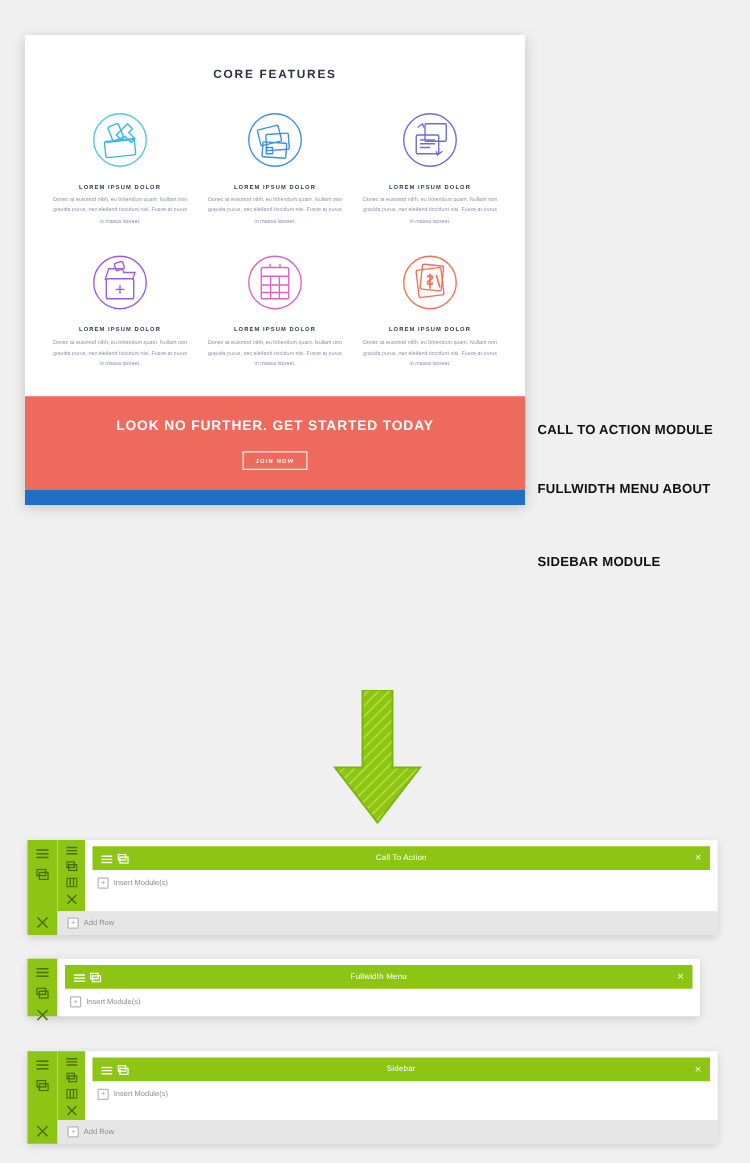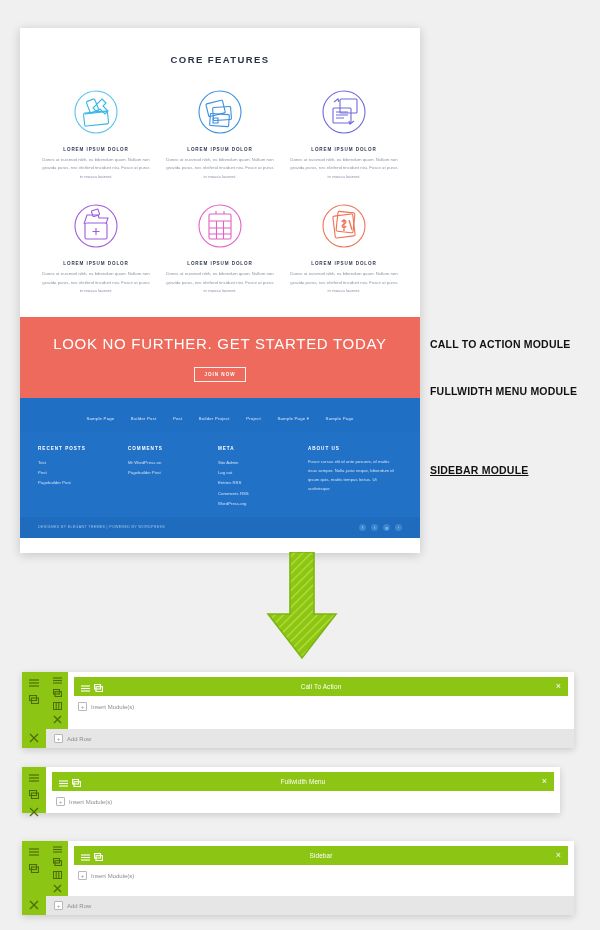--- a/index.html
+++ b/index.html
@@ -5,21 +5,21 @@
   html,body{margin:0;padding:0;}
   body{
     width:600px;height:930px;
     background:#f0f0f0;
     font-family:"Liberation Sans",sans-serif;
     overflow:hidden;position:relative;
   }
 
   
   #preview-card{
-    position:absolute;left:20px;top:28px;width:400px;height:525px;
+    position:absolute;left:20px;top:28px;width:400px;height:376px;
     background:#ffffff;
     box-shadow:0 2px 10px rgba(0,0,0,.18);
     overflow:hidden;
   }
 
   
   .cf-wrap{padding:20px 14px 8px 14px;}
   .cf-title{
     text-align:center;font-size:9.5px;font-weight:bold;color:#2b3247;
     letter-spacing:1.4px;margin:6px 0 16px 0;
@@ -35,21 +35,21 @@
   .cf-p{
     font-size:4.3px;line-height:1.95;color:#8b93a5;margin:0;
     filter:blur(.22px);
   }
 
   
   .cta{
     background:#ee6a5c;padding:18px 10px 16px 10px;text-align:center;
   }
   .cta-h{
-    color:#fff;font-size:15px;font-weight:normal;letter-spacing:.7px;margin:0 0 10px 0;
+    color:#fff;font-size:11px;font-weight:bold;letter-spacing:.7px;margin:0 0 10px 0;
   }
   .cta-btn{
     display:inline-block;border:1px solid rgba(255,255,255,.9);
     color:#fff;font-size:4.6px;font-weight:bold;letter-spacing:1px;
     padding:4px 9px;
   }
 
   
   .menubar{
     background:#1f6fc4;text-align:center;padding:8px 4px;
@@ -82,21 +82,21 @@
   }
 
   
   .anno{
     position:absolute;left:430px;
     font-size:10.5px;font-weight:bold;color:#111;letter-spacing:.2px;
     white-space:nowrap;
   }
   #anno-cta{top:338px;text-align:right;}
   #anno-menu{top:385px;}
-  #anno-side{top:464px;text-decoration:underline;}
+  #anno-side{top:444px;}
 
   
   #arrow{position:absolute;left:252px;top:552px;}
 
   
   .bblock{
     position:absolute;
     background:#e6e6e6;
     box-shadow:0 2px 7px rgba(0,0,0,.16);
     display:flex;
@@ -306,21 +306,21 @@
     <div class="fb-social">
       <span>f</span>
       <span>t</span>
       <span>g</span>
       <span>›</span>
     </div>
   </div>
 </div>
 
 <div class="anno" id="anno-cta">CALL TO ACTION MODULE</div>
-<div class="anno" id="anno-menu">FULLWIDTH MENU MODULE</div>
+<div class="anno" id="anno-menu">FULLWIDTH MENU ABOUT</div>
 <div class="anno" id="anno-side">SIDEBAR MODULE</div>
 
 <svg id="arrow" width="100" height="108" viewBox="0 0 100 108">
   <defs>
     <pattern id="hatch" width="6" height="6" patternTransform="rotate(45)" patternUnits="userSpaceOnUse">
       <rect width="6" height="6" fill="#8cc514"></rect>
       <line x1="0" y1="0" x2="0" y2="6" stroke="#b4e03a" stroke-width="2.6"></line>
     </pattern>
   </defs>
   <path d="M38 0 L62 0 L62 62 L84 62 L50 106 L16 62 L38 62 Z" fill="url(#hatch)" stroke="#7db510" stroke-width="1.6"></path>

